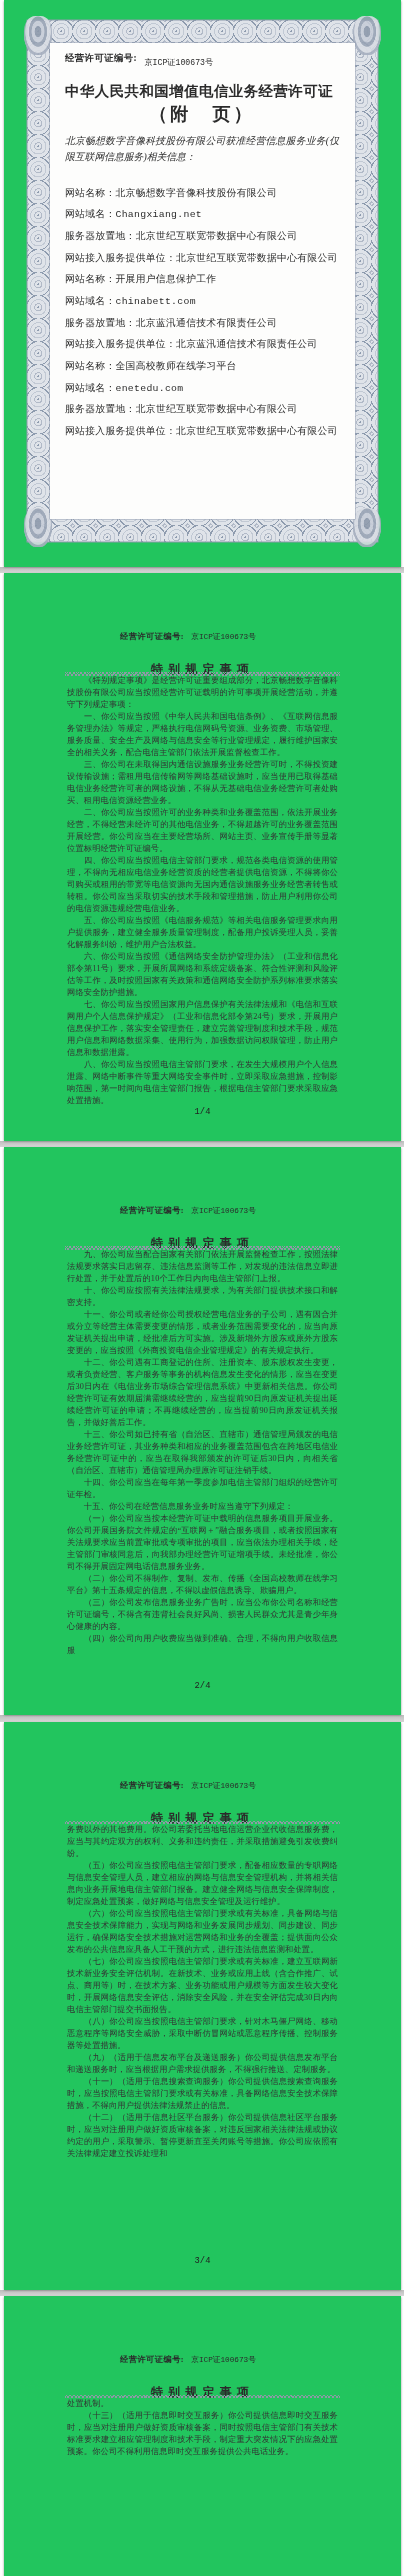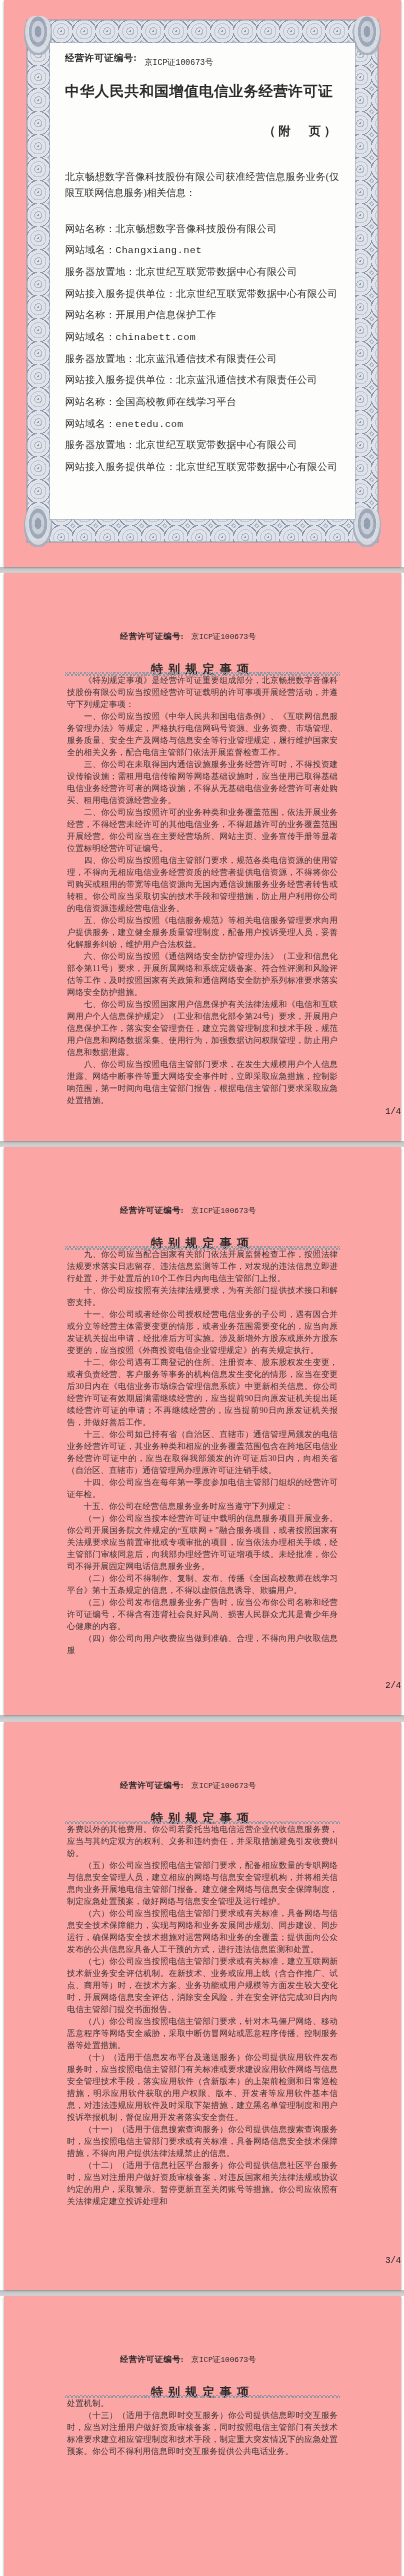--- a/index.html
+++ b/index.html
@@ -1,18 +1,18 @@
 <!DOCTYPE html>
 <html style="font-size:8.2px"><head>
 <meta charset="utf-8">
 <style>
   html,body{margin:0;padding:0;background:#ffffff;width:405px;
     font-family:"Liberation Serif","DejaVu Serif",serif;color:#2b2b2b;}
   .doc{width:405px;}
-  .page{position:relative;width:397px;margin:0 auto;background:#fca5a5;
+  .page{position:relative;width:397px;margin:0 auto;background:#22c55e;
     box-shadow:0 0.5px 2.1px rgba(0,0,0,.45);overflow:hidden;}
   .page-gap{width:405px;height:6.2px;background:linear-gradient(#bdbdbd,#d6d6d6);}
   
   .page-cert{height:567px;}
   .cert-border{position:absolute;left:23px;right:23px;top:19.6px;bottom:25px;
     background-color:#dfe3e9;
     background-image:repeating-radial-gradient(circle at 11.3px 11.3px,
       rgba(138,151,171,.95) 0 1px, rgba(223,227,233,0) 1px 3.1px,
       rgba(138,151,171,.55) 3.1px 4.1px, rgba(223,227,233,0) 4.1px 7.2px,
       rgba(138,151,171,.35) 7.2px 8.2px, rgba(223,227,233,0) 8.2px 11.3px);
@@ -26,44 +26,44 @@
     opacity:.9;}
   .co-tl{left:-3.1px;top:-4.1px;} .co-tr{right:-3.1px;top:-4.1px;}
   .co-bl{left:-3.1px;bottom:-5.2px;} .co-br{right:-3.1px;bottom:-5.2px;}
   .cert-content{position:absolute;left:61px;right:62px;top:52px;}
   .cert-no-row{display:flex;align-items:flex-start;}
   .cert-no-label{font-size:9.3px;font-weight:bold;letter-spacing:0.5px;}
   .cert-no-num{font-size:8.2px;margin-left:7.2px;margin-top:5.2px;
     font-family:"Liberation Mono","DejaVu Sans Mono",monospace;}
   .cert-title{font-size:14.4px;font-weight:bold;text-align:left;margin:13.4px 0 0;
     letter-spacing:0.5px;}
-  .cert-subtitle{font-size:12px;font-weight:bold;text-align:right;margin-top:22px;
+  .cert-subtitle{font-size:18px;font-weight:bold;text-align:center;margin-top:1px;
     letter-spacing:3.1px;}
-  .cert-intro{font-size:9.8px;line-height:16px;margin-top:29px;text-align:justify;}
+  .cert-intro{font-size:9.8px;line-height:16px;margin-top:7px;text-align:justify;font-style:italic;}
   .cert-fields{margin-top:21px;font-family:Liberation Mono, monospace;}
   .cert-field{font-size:9.8px;line-height:15px;margin-top:6.7px;text-align:justify;}
   .cf-label{letter-spacing:0.3px;}
   .cf-value{letter-spacing:0.3px;}
   
   .page-prov{height:568px;}
   .page-prov-last{height:571px;}
   .prov-no{position:absolute;left:116px;top:58px;}
   .prov-no-label{font-size:8.2px;font-weight:bold;letter-spacing:0.5px;}
   .prov-no-num{font-size:7.7px;margin-left:5.2px;
     font-family:"Liberation Mono","DejaVu Sans Mono",monospace;}
   .prov-title{position:absolute;left:0;right:0;top:76px;margin:12px;text-align:center;
     font-size:12px;font-weight:bold;letter-spacing:5.2px;}
   .prov-rule{position:absolute;left:61px;right:61px;top:99px;height:3.6px;
     background:
       repeating-linear-gradient(45deg,#8f99a6 0 0.8px,transparent 0.8px 2.6px),
       repeating-linear-gradient(-45deg,#8f99a6 0 0.8px,transparent 0.8px 2.6px);}
   .prov-body{position:absolute;left:63px;right:63px;top:102px;
     font-size:8.2px;line-height:12px;text-align:justify;color:#333;}
   .prov-body p{margin:0;letter-spacing:0.2px;}
-  .prov-footer{position:absolute;left:0;right:0;bottom:24px;text-align:right;
+  .prov-footer{position:absolute;left:0;right:0;bottom:24px;text-align:center;
     font-size:8.8px;font-family:"Liberation Mono","DejaVu Sans Mono",monospace;color:#222;}
 </style>
 </head>
 <body>
 
 <div class="doc">
 
   <section class="page page-cert">
     <div class="cert-border">
       <div class="corner-ornament co-tl"></div>
@@ -176,21 +176,21 @@
       <span class="prov-no-num">京ICP证100673号</span>
     </div>
     <h2 class="prov-title">特别规定事项</h2>
     <div class="prov-rule"></div>
     <div class="prov-body">
         <p>务费以外的其他费用。你公司若委托当地电信运营企业代收信息服务费，应当与其约定双方的权利、义务和违约责任，并采取措施避免引发收费纠纷。</p>
         <p>　　（五）你公司应当按照电信主管部门要求，配备相应数量的专职网络与信息安全管理人员，建立相应的网络与信息安全管理机构，并将相关信息向业务开展地电信主管部门报备。建立健全网络与信息安全保障制度，制定应急处置预案，做好网络与信息安全管理及运行维护。</p>
         <p>　　（六）你公司应当按照电信主管部门要求或有关标准，具备网络与信息安全技术保障能力，实现与网络和业务发展同步规划、同步建设、同步运行，确保网络安全技术措施对运营网络和业务的全覆盖；提供面向公众发布的公共信息应具备人工干预的方式，进行违法信息监测和处置。</p>
         <p>　　（七）你公司应当按照电信主管部门要求或有关标准，建立互联网新技术新业务安全评估机制。在新技术、业务或应用上线（含合作推广、试点、商用等）时，在技术方案、业务功能或用户规模等方面发生较大变化时，开展网络信息安全评估，消除安全风险，并在安全评估完成30日内向电信主管部门提交书面报告。</p>
         <p>　　（八）你公司应当按照电信主管部门要求，针对木马僵尸网络、移动恶意程序等网络安全威胁，采取中断仿冒网站或恶意程序传播、控制服务器等处置措施。</p>
-        <p>　　（十）（适用于信息发布平台及递送服务）你公司提供应用软件发布服务时，应当按照电信主管部门有关标准或要求建设应用软件网络与信息安全管理技术手段，落实应用软件（含新版本）的上架前检测和日常巡检措施，明示应用软件获取的用户权限、版本、开发者等应用软件基本信息，对违法违规应用软件及时采取下架措施，建立黑名单管理制度和用户投诉举报机制，督促应用开发者落实安全责任。</p>
+        <p>　　（九）（适用于信息发布平台及递送服务）你公司提供信息发布平台和递送服务时，应当根据用户需求提供服务，不得强行推送、定制服务。</p>
         <p>　　（十一）（适用于信息搜索查询服务）你公司提供信息搜索查询服务时，应当按照电信主管部门要求或有关标准，具备网络信息安全技术保障措施，不得向用户提供法律法规禁止的信息。</p>
         <p>　　（十二）（适用于信息社区平台服务）你公司提供信息社区平台服务时，应当对注册用户做好资质审核备案，对违反国家相关法律法规或协议约定的用户，采取警示、暂停更新直至关闭账号等措施。你公司应依照有关法律规定建立投诉处理和</p>
       </div>
     <div class="prov-footer">3/4</div>
   </section>
 
   <div class="page-gap"></div>
 
   <section class="page page-prov page-prov-last">
     <div class="prov-no">

